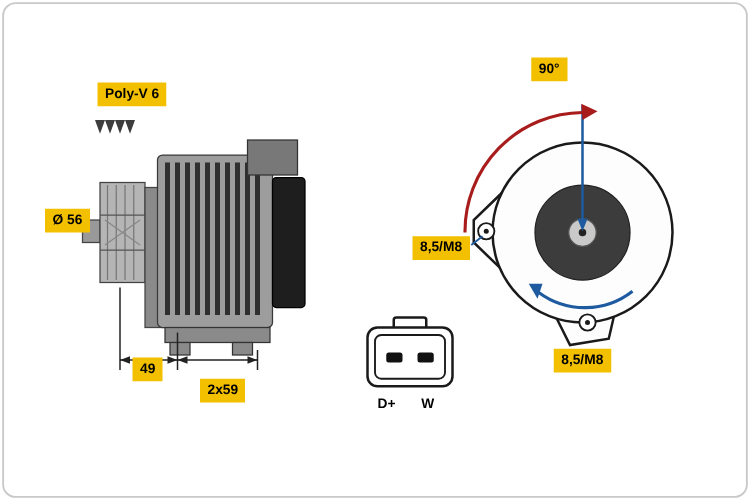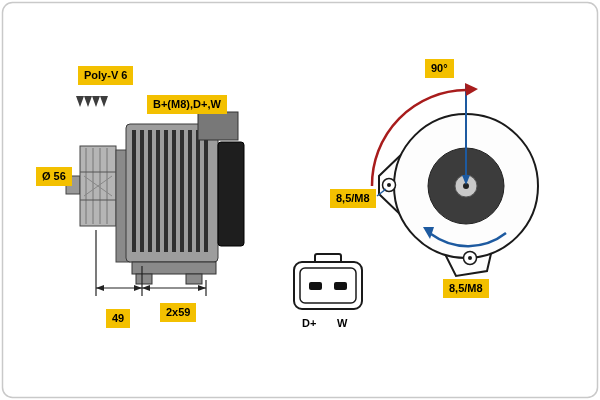--- a/index.html
+++ b/index.html
@@ -145,29 +145,28 @@
         <path d="M 506,233 A 62 62 0 0 1 431,234" fill="none" class="blue" stroke-width="2.5"></path>
         <polygon points="423,227 434,227 430,239" class="bluefill"></polygon>
       </g>
 
       <line x1="377" y1="196" x2="386" y2="189" class="blue" stroke-width="1.5"></line>
     </g>
   </svg>
 
   <div class="tag" style="left:78px;top:66px">Poly-V 6</div>
 
-  <div class="tag" style="left:147px;top:95px">B+(M8),D+,W</div>
 
   <div class="tag" style="left:36px;top:167px">Ø 56</div>
 
-  <div class="tag" style="left:106px;top:309px">49</div>
+  <div class="tag" style="left:106px;top:286px">49</div>
 
   <div class="tag" style="left:160px;top:303px">2x59</div>
 
-  <div class="tag" style="left:425px;top:59px">90°</div>
+  <div class="tag" style="left:425px;top:46px">90°</div>
 
   <div class="tag" style="left:330px;top:189px">8,5/M8</div>
 
   <div class="tag" style="left:443px;top:279px">8,5/M8</div>
 
   <div class="plain" style="left:302px;top:318px">D+</div>
 
   <div class="plain" style="left:337px;top:318px">W</div>
 
 </div>

